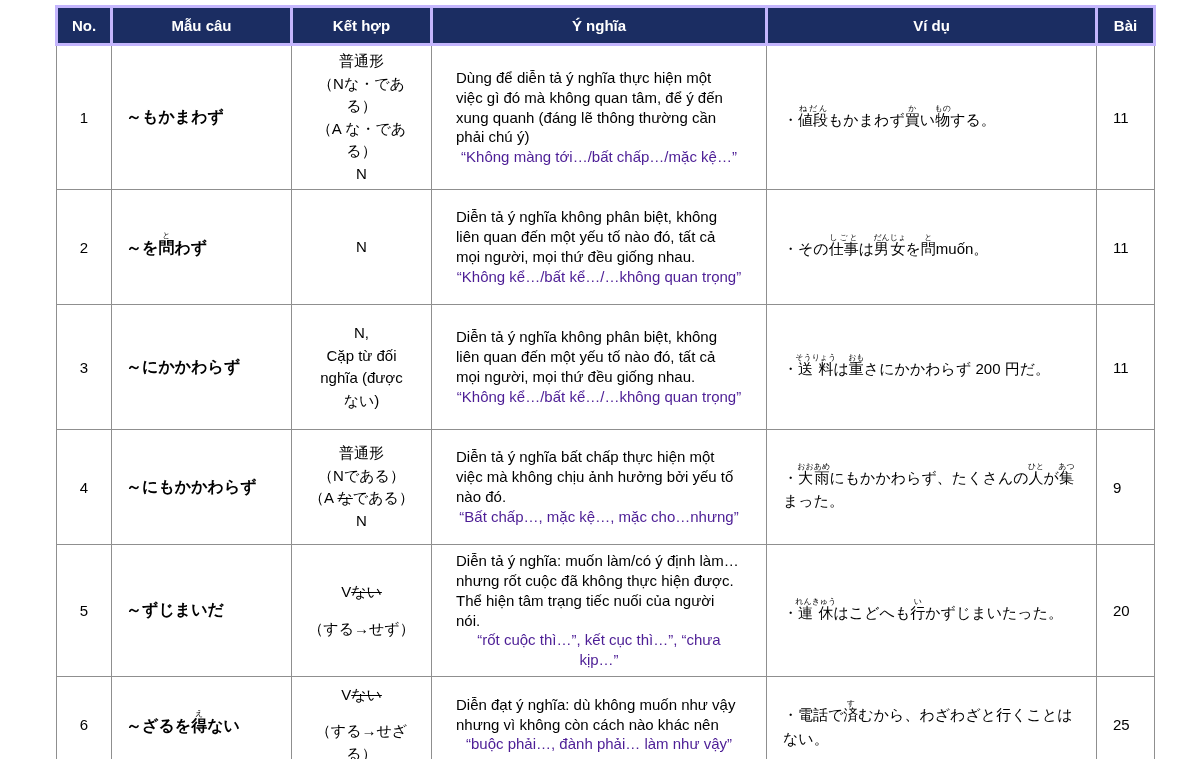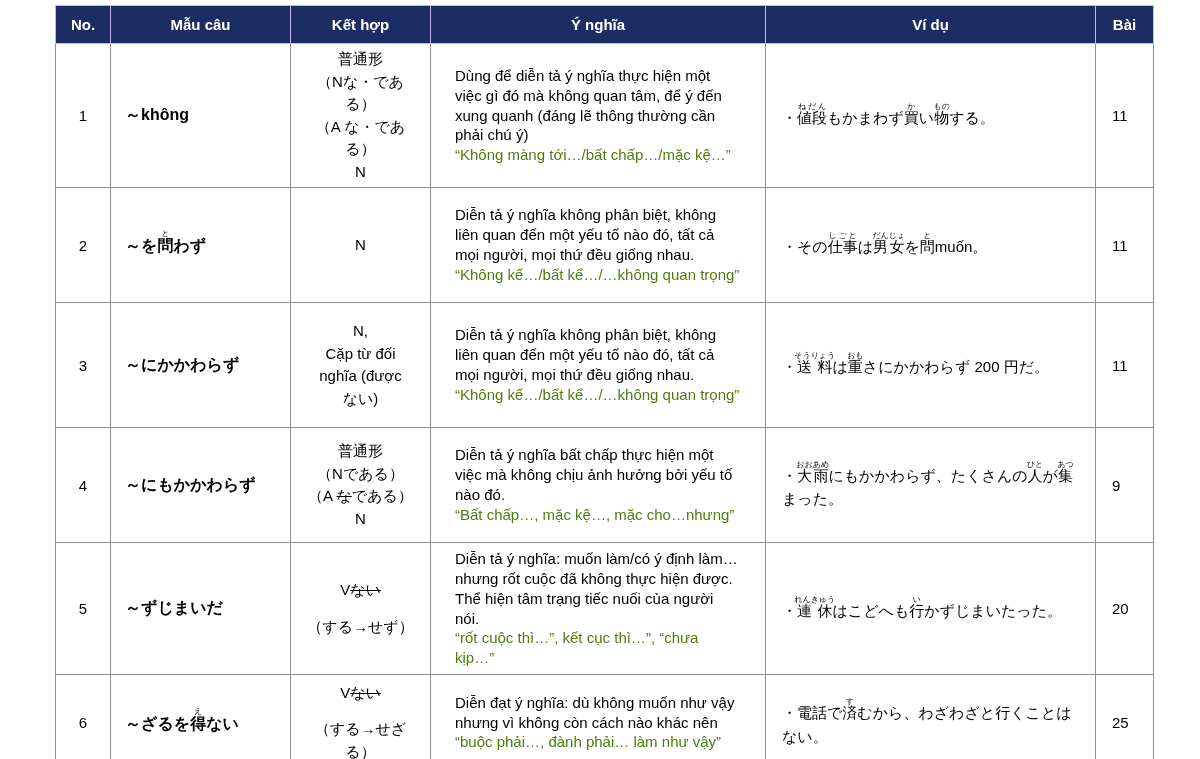--- a/index.html
+++ b/index.html
@@ -1,35 +1,35 @@
 <!DOCTYPE html>
 <html style="--header-bg: #1b2d62;"><head>
 <meta charset="utf-8">
 <style>
   html,body{margin:0;padding:0;background:#ffffff;width:1200px;height:759px;overflow:hidden;
     font-family:"Liberation Sans","DejaVu Sans",sans-serif;color:#000;}
   .page{position:relative;width:1200px;height:759px;background:#fff;}
   table.grammar{position:absolute;left:55px;top:5px;width:1098px;border-collapse:collapse;table-layout:fixed;}
   th{background:var(--header-bg,#1b2d62);color:#fff;font-weight:bold;font-size:15px;
-     border:1px solid #c4b5fd;padding:4px;vertical-align:middle;text-align:center;}
+     border:3px solid #c4b5fd;padding:4px;vertical-align:middle;text-align:center;}
   thead tr{height:38px;}
   td{border:1px solid #8f8f8f;vertical-align:middle;font-size:15px;padding:4px 16px;background:#fff;}
   tbody tr:nth-child(1){height:130px;}
   tbody tr:nth-child(2){height:115px;}
   tbody tr:nth-child(3){height:125px;}
   tbody tr:nth-child(4){height:115px;}
   tbody tr:nth-child(5){height:132px;}
   tbody tr:nth-child(6){height:96px;}
   td.col-no{text-align:center;font-size:15px;}
   td.col-pattern{font-weight:bold;font-size:16px;padding-left:14px;}
   td.col-pattern rt{font-weight:normal;}
   td.col-kethop{text-align:center;font-size:15px;line-height:1.5;}
   td.col-kethop .line{min-height:1.2em;}
   td.col-meaning{font-size:15px;line-height:1.32;padding:6px 24px;}
-  .meaning-red{color:#4d7c0f;}
+  .meaning-red{color:#4c1d95;text-align:center;}
   td.col-example{font-size:15px;line-height:1.55;}
   td.col-bai{text-align:left;font-size:15px;}
   ruby{ruby-position:over;}
   rt{font-size:8px;line-height:1;}
   .strike{text-decoration:line-through;}
   .gap-line{height:14px;}
 </style>
 </head>
 <body>
 
@@ -49,21 +49,21 @@
         <th>Mẫu câu</th>
         <th>Kết hợp</th>
         <th>Ý nghĩa</th>
         <th>Ví dụ</th>
         <th>Bài</th>
       </tr>
     </thead>
     <tbody id="table-body">
         <tr>
     <td class="col-no">1</td>
-    <td class="col-pattern"><span>～không</span></td>
+    <td class="col-pattern"><span>～もかまわず</span></td>
     <td class="col-kethop">
             <div class="line"><span>普通形</span></div>
             <div class="line"><span>（Nな・である）</span></div>
             <div class="line"><span>（A な・である）</span></div>
             <div class="line"><span>N</span></div>
           </td>
     <td class="col-meaning">
       <span class="meaning-text">Dùng để diễn tả ý nghĩa thực hiện một việc gì đó mà không quan tâm, để ý đến xung quanh (đáng lẽ thông thường cần phải chú ý)</span>
       <div class="meaning-red">“Không màng tới…/bất chấp…/mặc kệ…”</div>
     </td>

